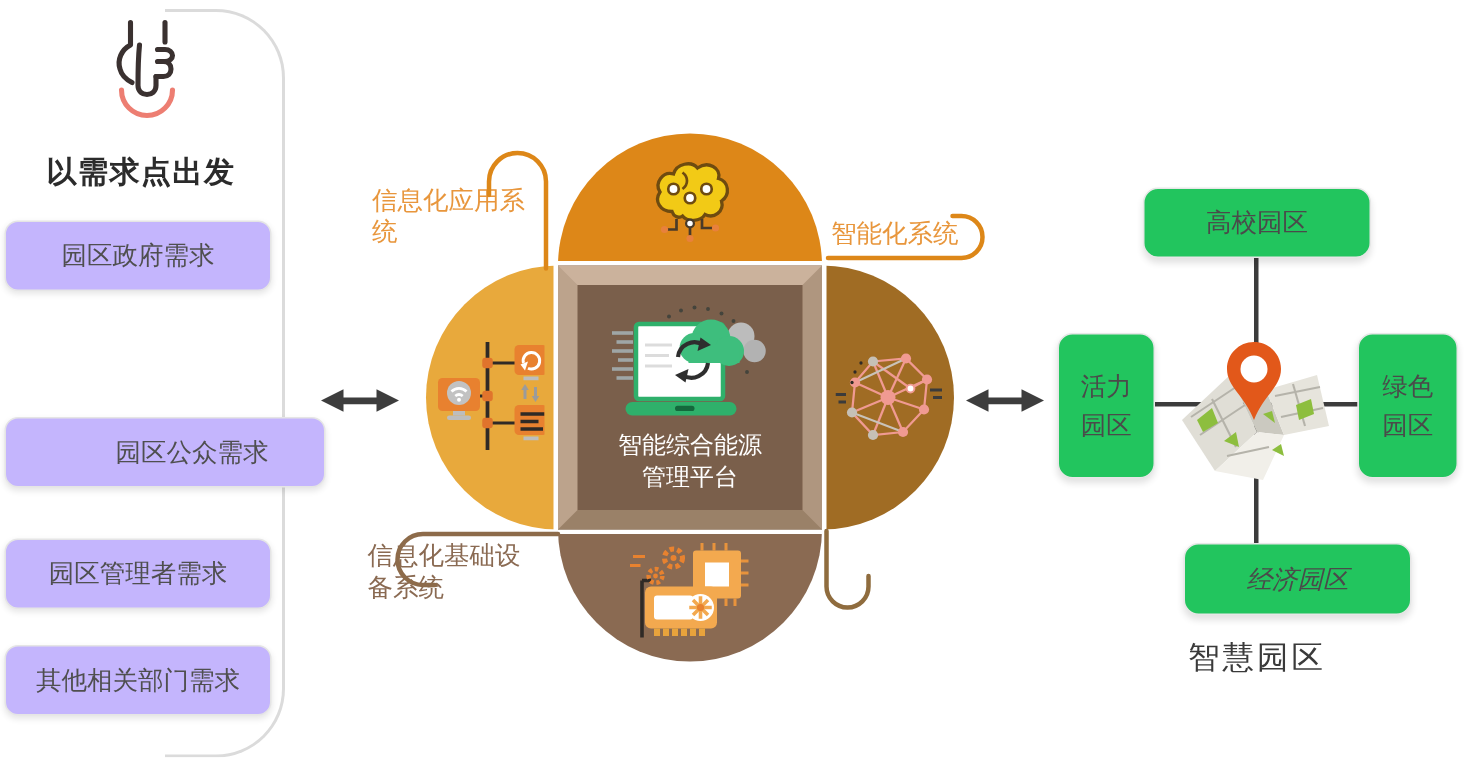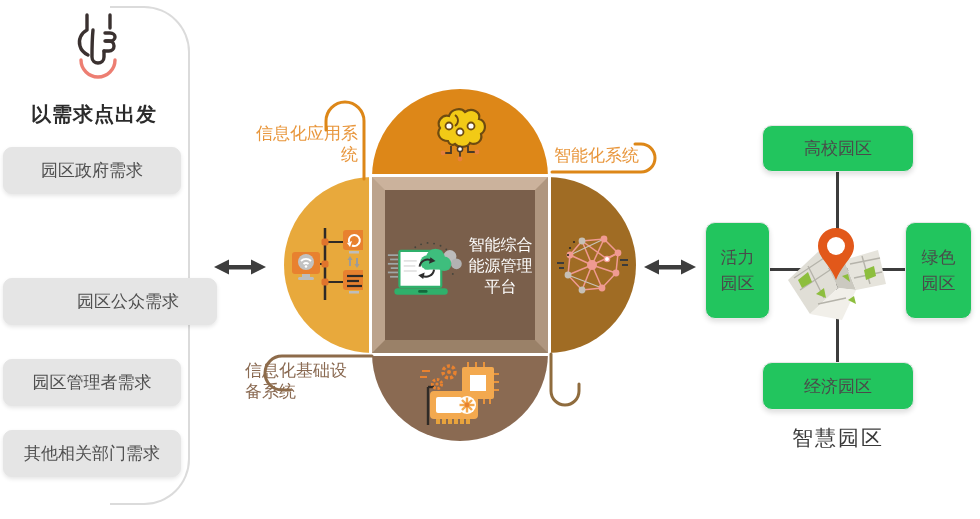--- a/index.html
+++ b/index.html
@@ -6,32 +6,32 @@
   .canvas{
     position:relative;width:980px;height:519px;overflow:hidden;background:#fff;
     font-family:"Liberation Sans","DejaVu Sans",sans-serif;
   }
   
   .bracket{position:absolute;left:110px;top:6px;width:78px;height:495px;
     border:2px solid #DBDBDB;border-left:none;border-radius:0 46px 46px 0;}
   .left-title{position:absolute;left:0;top:101px;width:188px;text-align:center;
     font-weight:bold;font-size:20px;color:#2B2B2B;letter-spacing:1px;}
   .need-box{position:absolute;left:3px;width:176px;height:45px;display:flex;align-items:center;
-    justify-content:center;background:#e5e5e5;border:1px solid #E5E5E5;border-radius:9px;
+    justify-content:center;background:#c4b5fd;border:1px solid #E5E5E5;border-radius:9px;
     box-shadow:0 2px 4px rgba(0,0,0,.10);color:#4F4F4F;font-size:17px;}
   
   .petal{position:absolute;width:176px;height:176px;border-radius:50%;z-index:1;}
   .petal-top{left:372px;top:89px;background:#DD8718;}
   .petal-left{left:284px;top:177px;background:#E8A93C;}
   .petal-right{left:460px;top:177px;background:#A06C24;}
   .petal-bottom{left:372px;top:265px;background:#8A6A52;}
   .petal-icon{position:absolute;z-index:2;}
   .frame{position:absolute;left:372px;top:177px;width:176px;height:176px;box-sizing:border-box;
     border:13px solid;border-color:#CBB29C #AF967F #9A8168 #BCA38C;background:#7A5F4B;
-    box-shadow:0 0 0 3px #fff;z-index:3;display:flex;flex-direction:row;align-items:center;}
+    box-shadow:0 0 0 3px #fff;z-index:3;display:flex;flex-direction:column;align-items:center;}
   .platform-title{color:#fff;font-size:16px;width:6em;text-align:center;word-break:break-all;
     line-height:1.32;margin-top:1px;}
   .sys-label{position:absolute;font-size:17px;line-height:1.22;word-break:break-all;z-index:4;}
   .sys-orange{color:#E8963C;}
   .sys-brown{color:#8A6A52;}
   .overlay{position:absolute;left:0;top:0;width:980px;height:519px;z-index:4;pointer-events:none;}
   
   .cross-line{position:absolute;background:#3C3C3C;z-index:0;}
   .park-box{position:absolute;display:flex;align-items:center;justify-content:center;
     background:#22c55e;border:1px solid #E7E7E7;border-radius:10px;
@@ -248,21 +248,21 @@
         <path d="M68,40 a11,11 0 0 1 -17,8"></path>
       </g>
       <polygon points="63,23 70,28 61,32" fill="#2E2E2E"></polygon>
       <polygon points="53,53 46,48 55,44" fill="#2E2E2E"></polygon>
       <rect x="13" y="66" width="74" height="9" rx="4.5" fill="#2FB06B"></rect>
       <rect x="46" y="68.5" width="13" height="3.5" rx="1.7" fill="#14683C"></rect>
     </svg>
     <div class="platform-title">智能综合能源管理平台</div>
   </div>
 
-  <div class="sys-label sys-orange" style="left:248px;top:124px;width:110px;text-align:right;">信息化应用系统</div>
+  <div class="sys-label sys-orange" style="left:248px;top:124px;width:110px;">信息化应用系统</div>
   <div class="sys-label sys-orange" style="left:554px;top:146px;white-space:nowrap;">智能化系统</div>
   <div class="sys-label sys-brown" style="left:245px;top:361px;width:110px;text-align:left;">信息化基础设备系统</div>
 
   <svg class="overlay">
     <g fill="none" stroke-linecap="round">
       <path d="M364,179 V121 A19,19 0 0 0 326,121 V130" stroke="#DD8718" stroke-width="3"></path>
       <path d="M552,172 H641 A14,14 0 0 0 641,144 H635" stroke="#DD8718" stroke-width="3"></path>
       <path d="M372,356 H282 A17,17 0 0 0 282,390 H290" stroke="#8D6B4A" stroke-width="3"></path>
       <path d="M551,354 V391 A14,14 0 0 0 579,391 V384" stroke="#8F6C3E" stroke-width="3"></path>
     </g>
@@ -281,21 +281,21 @@
   <div class="cross-line" style="left:836px;top:170px;width:3px;height:192px;"></div>
   <div class="cross-line" style="left:768px;top:268px;width:137px;height:3px;"></div>
 
   <div class="park-box" style="left:762px;top:125px;width:150px;height:45px;">高校园区</div>
   <div class="park-box" style="left:705px;top:222px;width:63px;height:95px;">
     <div class="park-narrow">活力园区</div>
   </div>
   <div class="park-box" style="left:905px;top:222px;width:65px;height:95px;">
     <div class="park-narrow">绿色园区</div>
   </div>
-  <div class="park-box" style="left:762px;top:362px;width:150px;height:46px;">经济园区</div>
+  <div class="park-box" style="left:789px;top:362px;width:150px;height:46px;font-style:italic;">经济园区</div>
 
   <svg class="map-icon" width="106" height="96" viewBox="0 0 106 96">
     <polygon points="4,54 36,24 54,62 26,88" fill="#E0DED6"></polygon>
     <polygon points="36,24 60,34 72,64 54,62" fill="#CBC9C0"></polygon>
     <polygon points="60,34 94,24 102,58 72,64" fill="#E6E4DC"></polygon>
     <polygon points="26,88 54,62 72,64 58,94" fill="#F1EFE9"></polygon>
     <g stroke="#B5B3AA" stroke-width="1.4" fill="none">
       <line x1="10" y1="52" x2="40" y2="32"></line>
         <line x1="16" y1="64" x2="46" y2="44"></line>
       <line x1="24" y1="40" x2="40" y2="72"></line>

